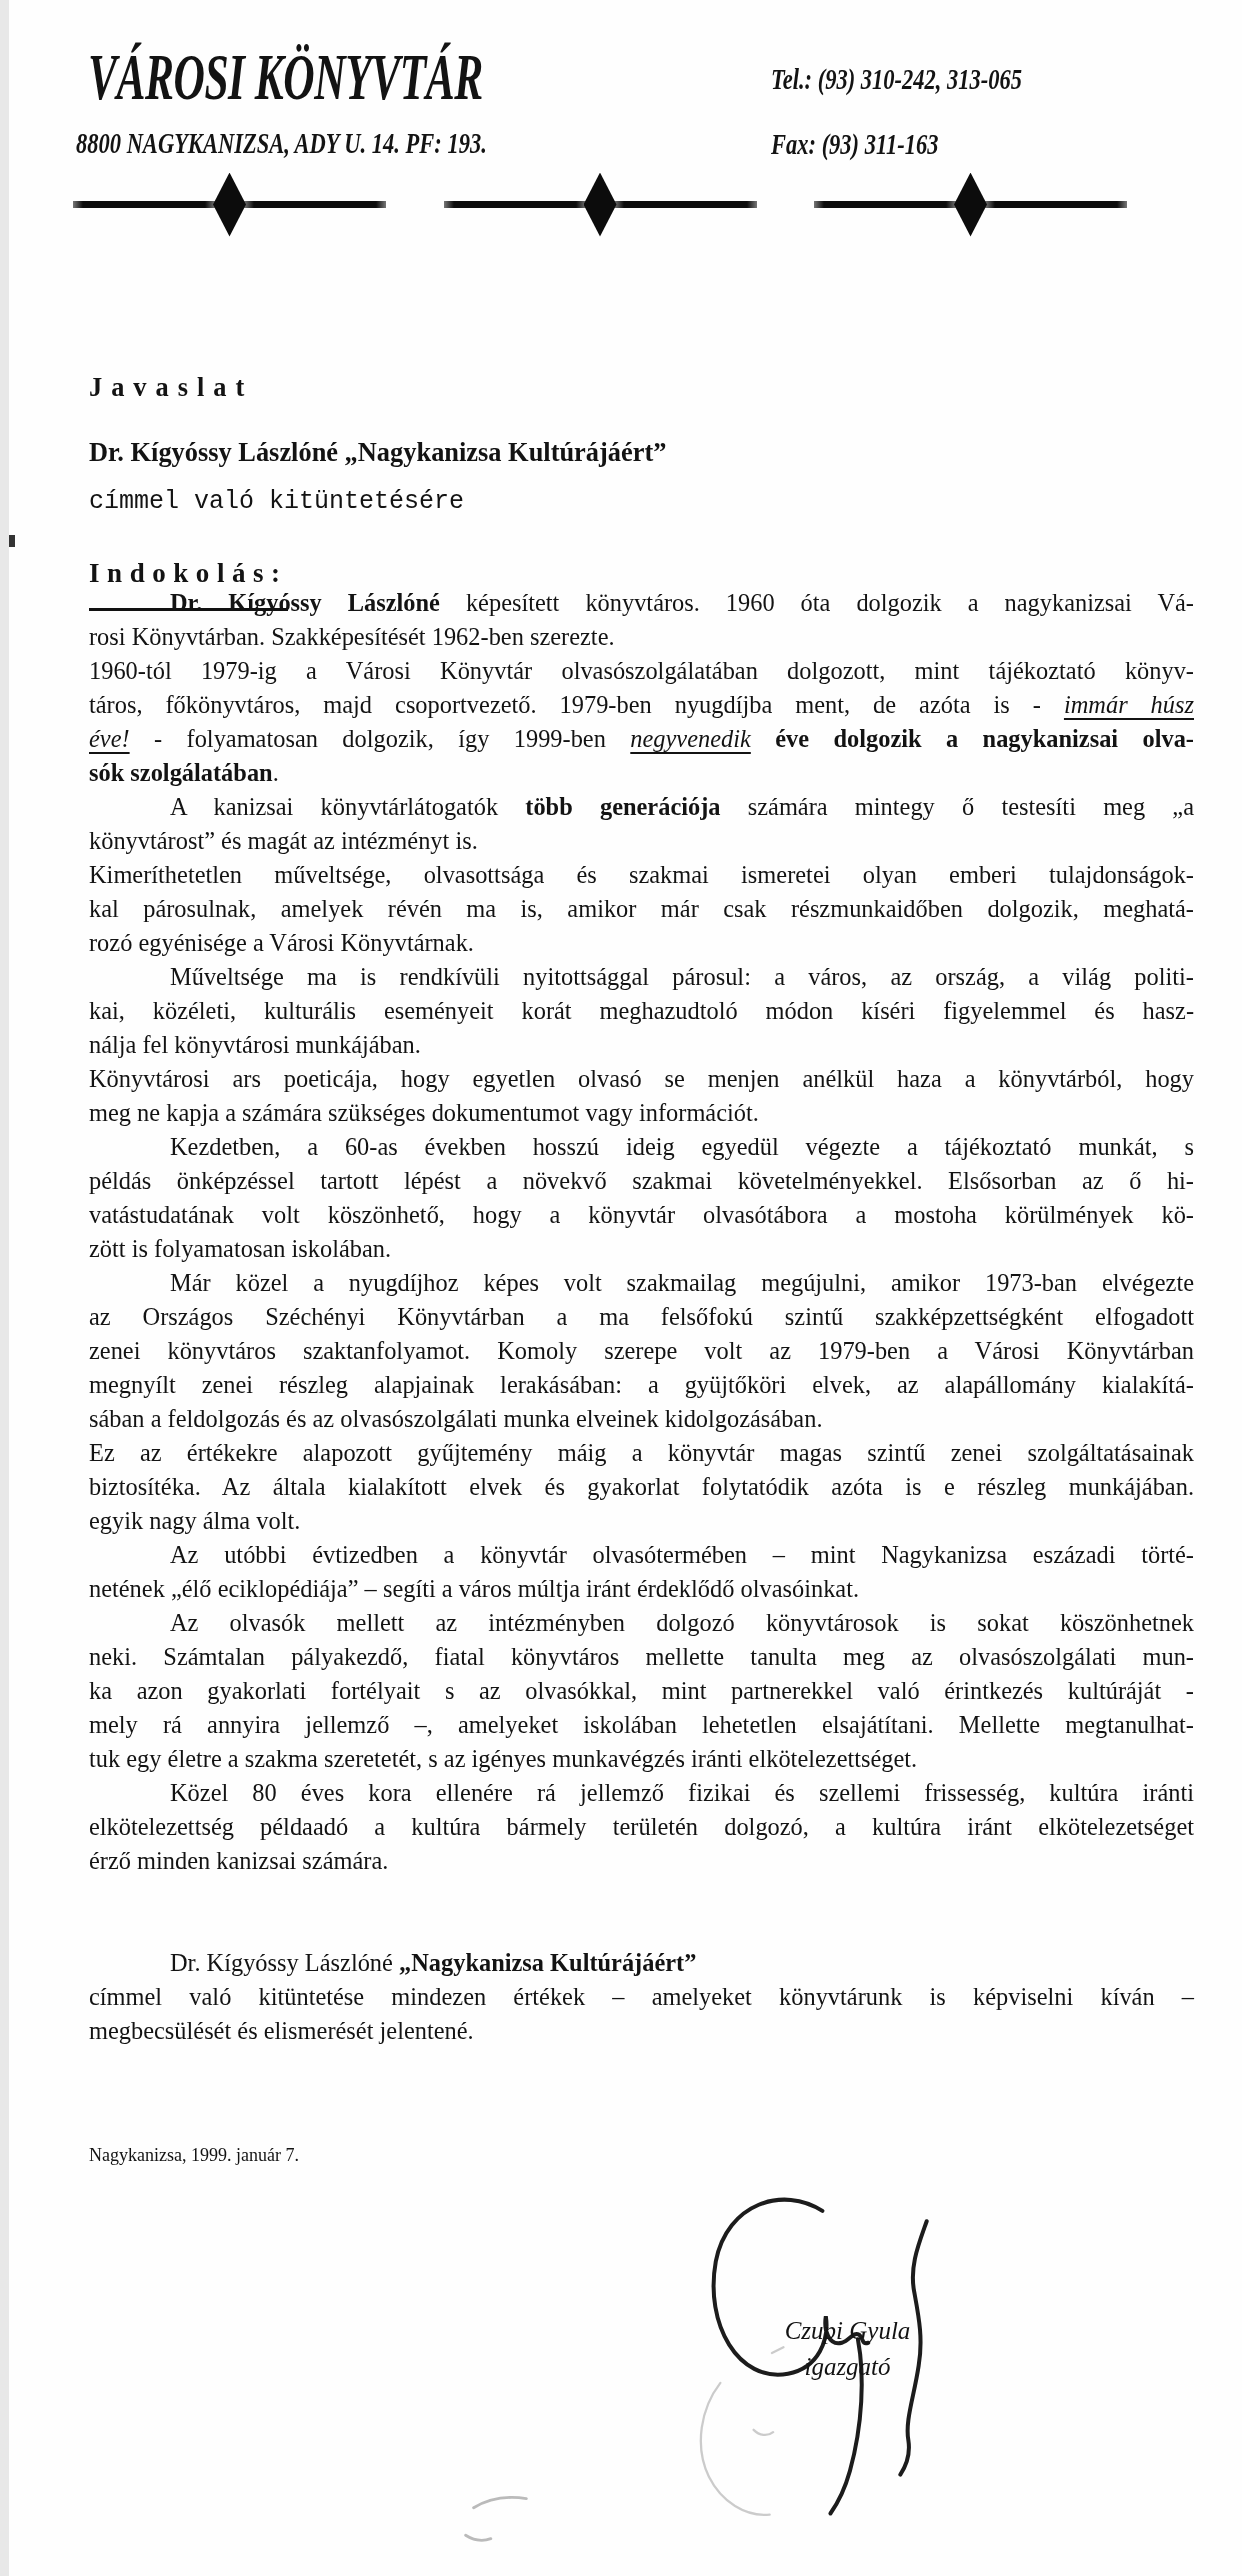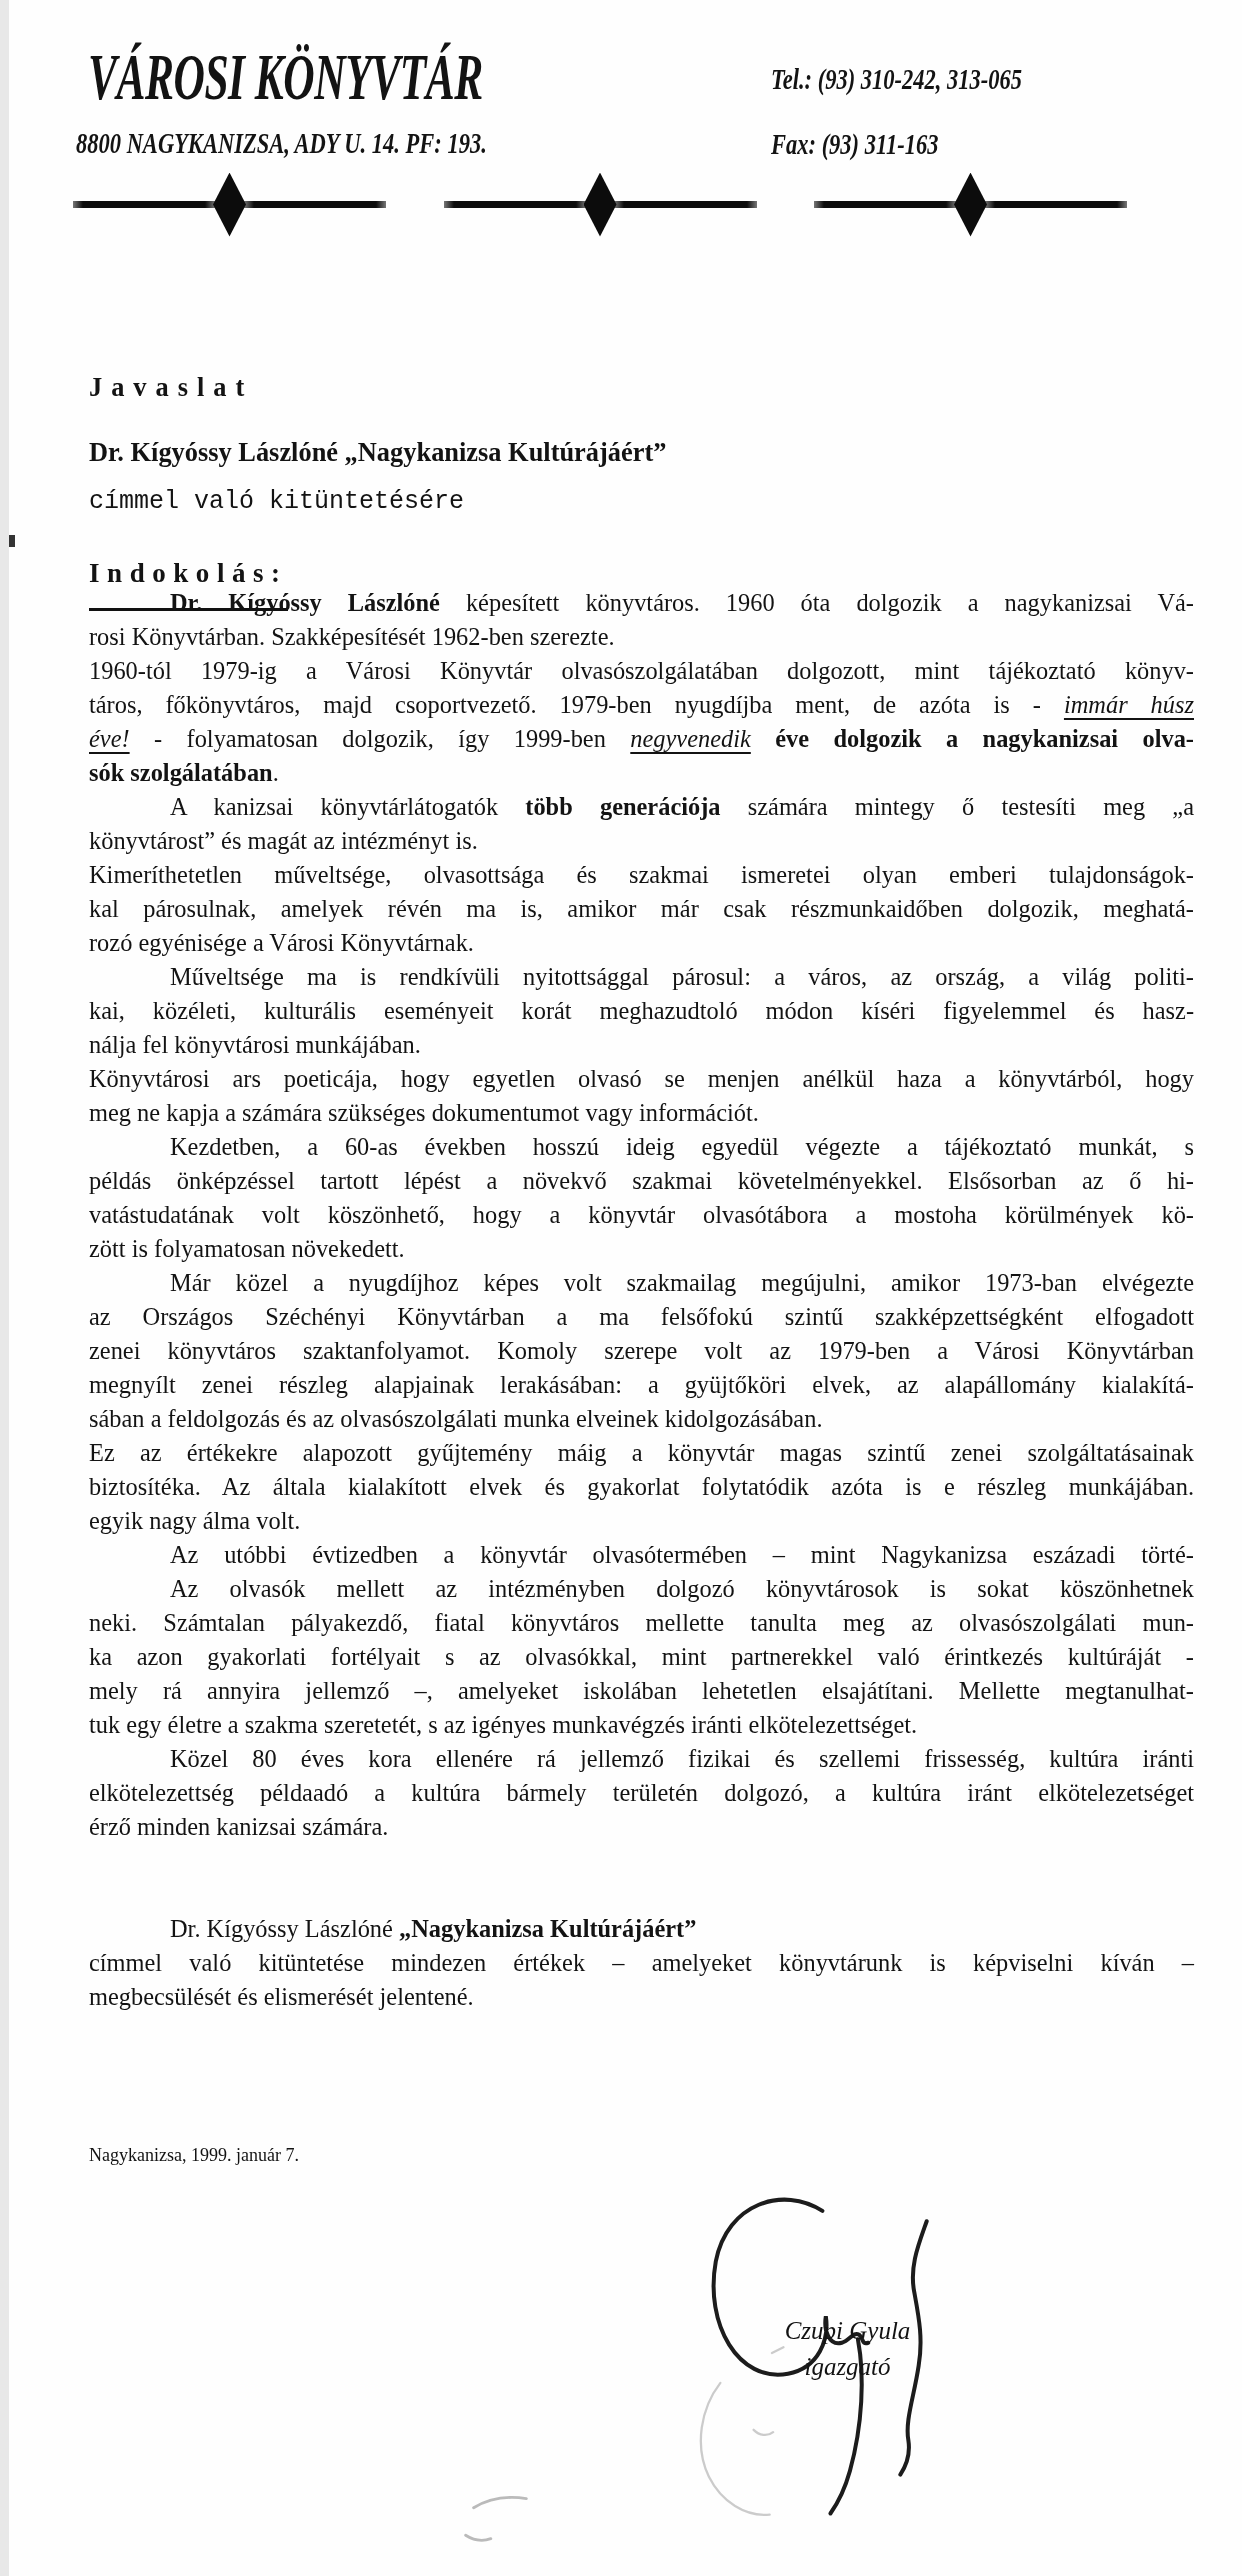--- a/index.html
+++ b/index.html
@@ -129,30 +129,31 @@
       <div class="bline just"><span>kal párosulnak, amelyek révén ma is, amikor már csak részmunkaidőben dolgozik, meghatá-</span></div>
       <div class="bline"><span>rozó egyénisége a Városi Könyvtárnak.</span></div>
       <div class="bline just ind"><span>Műveltsége ma is rendkívüli nyitottsággal párosul: a város, az ország, a világ politi-</span></div>
       <div class="bline just"><span>kai, közéleti, kulturális eseményeit korát meghazudtoló módon kíséri figyelemmel és hasz-</span></div>
       <div class="bline"><span>nálja fel könyvtárosi munkájában.</span></div>
       <div class="bline just"><span>Könyvtárosi ars poeticája, hogy egyetlen olvasó se menjen anélkül haza a könyvtárból, hogy</span></div>
       <div class="bline"><span>meg ne kapja a számára szükséges dokumentumot vagy információt.</span></div>
       <div class="bline just ind"><span>Kezdetben, a 60-as években hosszú ideig egyedül végezte a tájékoztató munkát, s</span></div>
       <div class="bline just"><span>példás önképzéssel tartott lépést a növekvő szakmai követelményekkel. Elsősorban az ő hi-</span></div>
       <div class="bline just"><span>vatástudatának volt köszönhető, hogy a könyvtár olvasótábora a mostoha körülmények kö-</span></div>
-      <div class="bline"><span>zött is folyamatosan növekedett.</span></div>
+      <div class="bline"><span>zött is folyamatosan iskolában.</span></div>
       <div class="bline just ind"><span>Már közel a nyugdíjhoz képes volt szakmailag megújulni, amikor 1973-ban elvégezte</span></div>
       <div class="bline just"><span>az Országos Széchényi Könyvtárban a ma felsőfokú szintű szakképzettségként elfogadott</span></div>
       <div class="bline just"><span>zenei könyvtáros szaktanfolyamot. Komoly szerepe volt az 1979-ben a Városi Könyvtárban</span></div>
       <div class="bline just"><span>megnyílt zenei részleg alapjainak lerakásában: a gyüjtőköri elvek, az alapállomány kialakítá-</span></div>
       <div class="bline"><span>sában a feldolgozás és az olvasószolgálati munka elveinek kidolgozásában.</span></div>
       <div class="bline just"><span>Ez az értékekre alapozott gyűjtemény máig a könyvtár magas szintű zenei szolgáltatásainak</span></div>
       <div class="bline just"><span>biztosítéka. Az általa kialakított elvek és gyakorlat folytatódik azóta is e részleg munkájában.</span></div>
       <div class="bline"><span>egyik nagy álma volt.</span></div>
       <div class="bline just ind"><span>Az utóbbi évtizedben a könyvtár olvasótermében – mint Nagykanizsa eszázadi törté-</span></div>
+      <div class="bline"><span>netének „élő eciklopédiája” – segíti a város múltja iránt érdeklődő olvasóinkat.</span></div>
       <div class="bline just ind"><span>Az olvasók mellett az intézményben dolgozó könyvtárosok is sokat köszönhetnek</span></div>
       <div class="bline just"><span>neki. Számtalan pályakezdő, fiatal könyvtáros mellette tanulta meg az olvasószolgálati mun-</span></div>
       <div class="bline just"><span>ka azon gyakorlati fortélyait s az olvasókkal, mint partnerekkel való  érintkezés kultúráját -</span></div>
       <div class="bline just"><span>mely rá annyira jellemző –, amelyeket iskolában lehetetlen elsajátítani. Mellette megtanulhat-</span></div>
       <div class="bline"><span>tuk egy életre a szakma szeretetét, s az igényes munkavégzés iránti elkötelezettséget.</span></div>
       <div class="bline just ind"><span>Közel 80 éves kora ellenére rá jellemző fizikai és szellemi frissesség, kultúra iránti</span></div>
       <div class="bline just"><span>elkötelezettség példaadó a kultúra bármely területén dolgozó, a kultúra iránt elkötelezetséget</span></div>
       <div class="bline"><span>érző minden kanizsai számára.</span></div>
       <div class="bline ind gap"><span>Dr. Kígyóssy Lászlóné </span><span class="s-b">„Nagykanizsa Kultúrájáért”</span></div>
       <div class="bline just"><span>címmel való kitüntetése mindezen értékek –  amelyeket könyvtárunk is képviselni kíván –</span></div>

